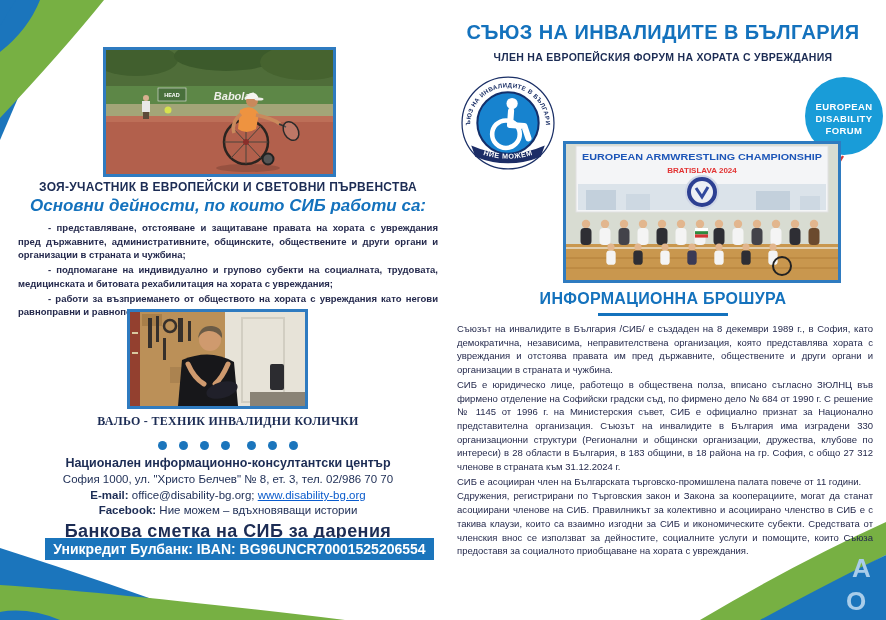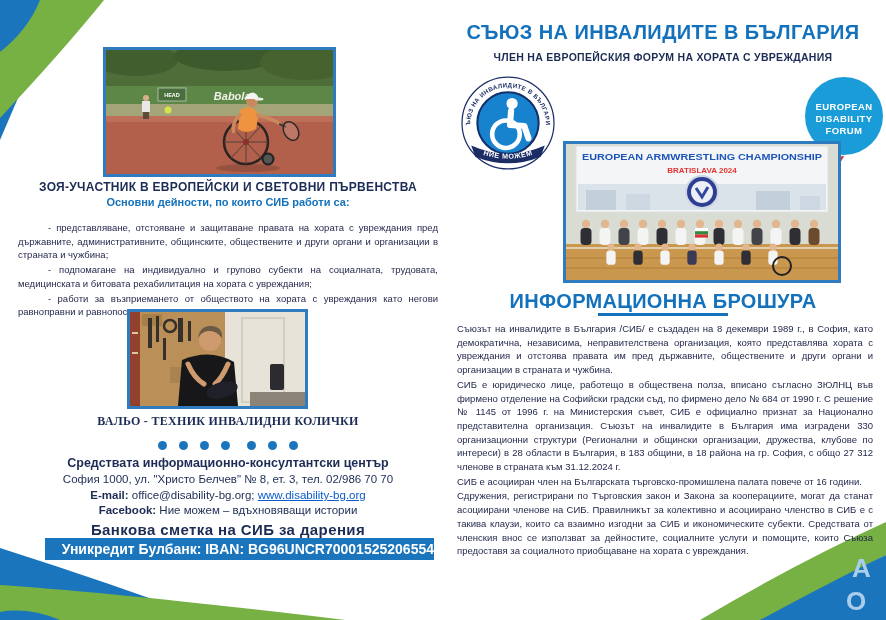--- a/index.html
+++ b/index.html
@@ -5,26 +5,26 @@
   html,body{margin:0;padding:0;}
   #page{position:relative;width:886px;height:620px;background:#ffffff;overflow:hidden;
         font-family:"Liberation Sans","DejaVu Sans",sans-serif;color:#252a4d;}
   .abs{position:absolute;}
   .center{text-align:center;}
   .photo-frame{position:absolute;border:3px solid #2f7bc0;background:#dde;box-sizing:content-box;}
   .photo-frame svg{display:block;}
   .cap{font-size:12px;font-weight:bold;letter-spacing:.3px;color:#1c2c54;}
   .blue-head{color:#1472bd;font-weight:bold;}
   .body-par{font-size:9.5px;line-height:13.7px;text-align:justify;margin:0 0 1px 0;}
-  .indent{text-indent:30px;}
+  .indent{text-indent:30px;font-weight:bold;}
   .dot{display:inline-block;width:9px;height:9px;border-radius:50%;background:#1b75bc;margin:0 6px;}
   .contact-line{font-size:11.5px;color:#1c2c54;}
   .bold{font-weight:bold;}
   a.site-link{color:#0b5ccc;text-decoration:underline;}
-  #bank-bar{background:#1b75bc;color:#ffffff;font-weight:bold;font-size:14px;line-height:22px;text-align:right;}
+  #bank-bar{background:#1b75bc;color:#ffffff;font-weight:bold;font-size:14px;line-height:22px;text-align:center;}
   #brochure-underline{background:#1472bd;height:2.5px;}
   svg text{font-family:"Liberation Sans","DejaVu Sans",sans-serif;}
 </style>
 </head>
 <body>
 
 <div id="page">
 
   <svg class="abs" style="left:0;top:0;" width="170" height="185" viewBox="0 0 170 185">
     <path d="M0,0 L60,0 Q30,70 0,140 Z" fill="#1b75bc"></path>
@@ -80,21 +80,21 @@
         <path d="M0,-29 a6.2,6.2 0 0 1 12.4,0 Z" fill="#f5f5f0"></path>
         <ellipse cx="13" cy="-29" rx="4.5" ry="1.6" fill="#eeeee8"></ellipse>
         <line x1="33" y1="-4" x2="40" y2="-1" stroke="#333" stroke-width="1.5"></line>
         <ellipse cx="45" cy="3" rx="7" ry="10" fill="rgba(255,255,255,0.15)" stroke="#2a2a2a" stroke-width="1.5" transform="rotate(-30 45 3)"></ellipse>
       </g>
     </svg>
   </div>
 
   <div class="abs cap center" style="left:16px;top:180px;width:424px;">ЗОЯ-УЧАСТНИК В ЕВРОПЕЙСКИ И СВЕТОВНИ ПЪРВЕНСТВА</div>
 
-  <div class="abs blue-head center" style="left:16px;top:196px;width:424px;font-size:11px;">Основни дейности, по които СИБ работи са:</div>
+  <div class="abs blue-head center" style="left:16px;top:196px;width:424px;font-size:17px;font-style:italic;">Основни дейности, по които СИБ работи са:</div>
 
   <div class="abs" style="left:18px;top:221px;width:420px;">
     <p class="body-par indent">- представляване, отстояване и защитаване правата на хората с увреждания пред държавните, административните, общинските, обществените и други органи и организации в страната и чужбина;</p>
     <p class="body-par indent">- подпомагане на индивидуално и групово субекти на социалната, трудовата, медицинската и битовата рехабилитация на хората с увреждания;</p>
     <p class="body-par indent">- работи за възприемането от обществото на хората с увреждания като негови равноправни и равнопоставени членове.</p>
   </div>
 
   <div class="photo-frame" style="left:127px;top:309px;">
     <svg width="175" height="94" viewBox="0 0 175 94">
       <rect width="95" height="94" fill="#bb9058"></rect>
@@ -126,36 +126,36 @@
     </svg>
   </div>
 
   <div class="abs cap center" style="left:16px;top:414px;width:424px;font-family:Liberation Serif, serif;">ВАЛЬО - ТЕХНИК ИНВАЛИДНИ КОЛИЧКИ</div>
 
   <div class="abs center" style="left:16px;top:436px;width:424px;">
     <span class="dot"></span><span class="dot"></span><span class="dot"></span><span class="dot"></span>
     <span class="dot"></span><span class="dot"></span><span class="dot"></span>
   </div>
 
-  <div class="abs contact-line bold center" style="left:16px;top:456px;width:424px;font-size:12.5px;">Средствата информационно-консултантски център</div>
+  <div class="abs contact-line bold center" style="left:16px;top:456px;width:424px;font-size:12.5px;">Национален информационно-консултантски център</div>
 
   <div class="abs contact-line center" style="left:16px;top:473px;width:424px;">София 1000, ул. "Христо Белчев" № 8, ет. 3, тел. 02/986 70 70</div>
 
   <div class="abs contact-line center" style="left:16px;top:504px;width:424px;">
     <span class="bold">Facebook:</span>
     <span>Ние можем – вдъхновяващи истории</span>
   </div>
 
   <div class="abs contact-line center" style="left:16px;top:489px;width:424px;">
     <span class="bold">E-mail:</span>
     <span>office@disability-bg.org;</span>
     <a class="site-link" href="#">www.disability-bg.org</a>
   </div>
 
-  <div class="abs contact-line bold center" style="left:16px;top:521px;width:424px;font-size:15px;letter-spacing:.4px;">Банкова сметка на СИБ за дарения</div>
+  <div class="abs contact-line bold center" style="left:16px;top:521px;width:424px;font-size:18px;letter-spacing:.4px;">Банкова сметка на СИБ за дарения</div>
 
   <div id="bank-bar" class="abs" style="left:45px;top:538px;width:389px;height:22px;">Уникредит Булбанк: IBAN:  BG96UNCR70001525206554</div>
 
   <div class="abs blue-head center" style="left:450px;top:21px;width:426px;font-size:20px;letter-spacing:.4px;">СЪЮЗ НА ИНВАЛИДИТЕ В БЪЛГАРИЯ</div>
 
   <div class="abs bold center" style="left:450px;top:51px;width:426px;font-size:10.5px;letter-spacing:.3px;color:#1c2c54;">ЧЛЕН НА ЕВРОПЕЙСКИЯ ФОРУМ НА ХОРАТА С УВРЕЖДАНИЯ</div>
 
   <svg class="abs" style="left:461px;top:76px;" width="94" height="94" viewBox="0 0 92 92">
     <defs>
       <path id="arcT" d="M9,48 A37,37 0 1 1 83,48" fill="none"></path>
@@ -254,24 +254,24 @@
         <circle cx="216" cy="122" r="9" fill="none" stroke="#222" stroke-width="2"></circle>
         <g>
           <rect x="129" y="84" width="13" height="3.2" fill="#ffffff"></rect>
           <rect x="129" y="87.2" width="13" height="3.2" fill="#2e8b3e"></rect>
           <rect x="129" y="90.4" width="13" height="3.2" fill="#d33535"></rect>
         </g>
       </g>
     </svg>
   </div>
 
-  <div class="abs blue-head center" style="left:450px;top:290px;width:426px;font-size:20px;letter-spacing:.3px;">ИНФОРМАЦИОННА БРОШУРА</div>
+  <div class="abs blue-head center" style="left:450px;top:290px;width:426px;font-size:16px;letter-spacing:.3px;">ИНФОРМАЦИОННА БРОШУРА</div>
 
   <div id="brochure-underline" class="abs" style="left:598px;top:313px;width:130px;"></div>
 
   <div class="abs" style="left:457px;top:322px;width:416px;">
     <p class="body-par">Съюзът на инвалидите в България /СИБ/ е създаден на 8 декември 1989 г., в София, като демократична, независима, неправителствена организация, която представлява хората с увреждания и отстоява правата им пред държавните, обществените и други органи и организации в страната и чужбина.</p>
     <p class="body-par">СИБ е юридическо лице, работещо в обществена полза, вписано съгласно ЗЮЛНЦ във фирмено отделение на Софийски градски съд, по фирмено дело № 684 от 1990 г. С решение № 1145 от 1996 г. на Министерския съвет, СИБ е официално признат за Национално представителна организация. Съюзът на инвалидите в България има изградени 330 организационни структури (Регионални и общински организации, дружества, клубове по интереси) в 28 области в България, в 183 общини, в 18 района на гр. София, с общо 27 312 членове в страната към 31.12.2024 г.</p>
-    <p class="body-par">СИБ е асоцииран член на Българската търговско-промишлена палата повече от 16 години.</p>
+    <p class="body-par">СИБ е асоцииран член на Българската търговско-промишлена палата повече от 11 години.</p>
     <p class="body-par">Сдружения, регистрирани по Търговския закон и Закона за кооперациите, могат да станат асоциирани членове на СИБ. Правилникът за колективно и асоциирано членство в СИБ е с такива клаузи, които са взаимно изгодни за СИБ и икономическите субекти. Средствата от членския внос се използват за дейностите, социалните услуги и помощите, които Съюза предоставя за социалното приобщаване на хората с увреждания.</p>
   </div>
 
 </div>
 
 </body></html>

